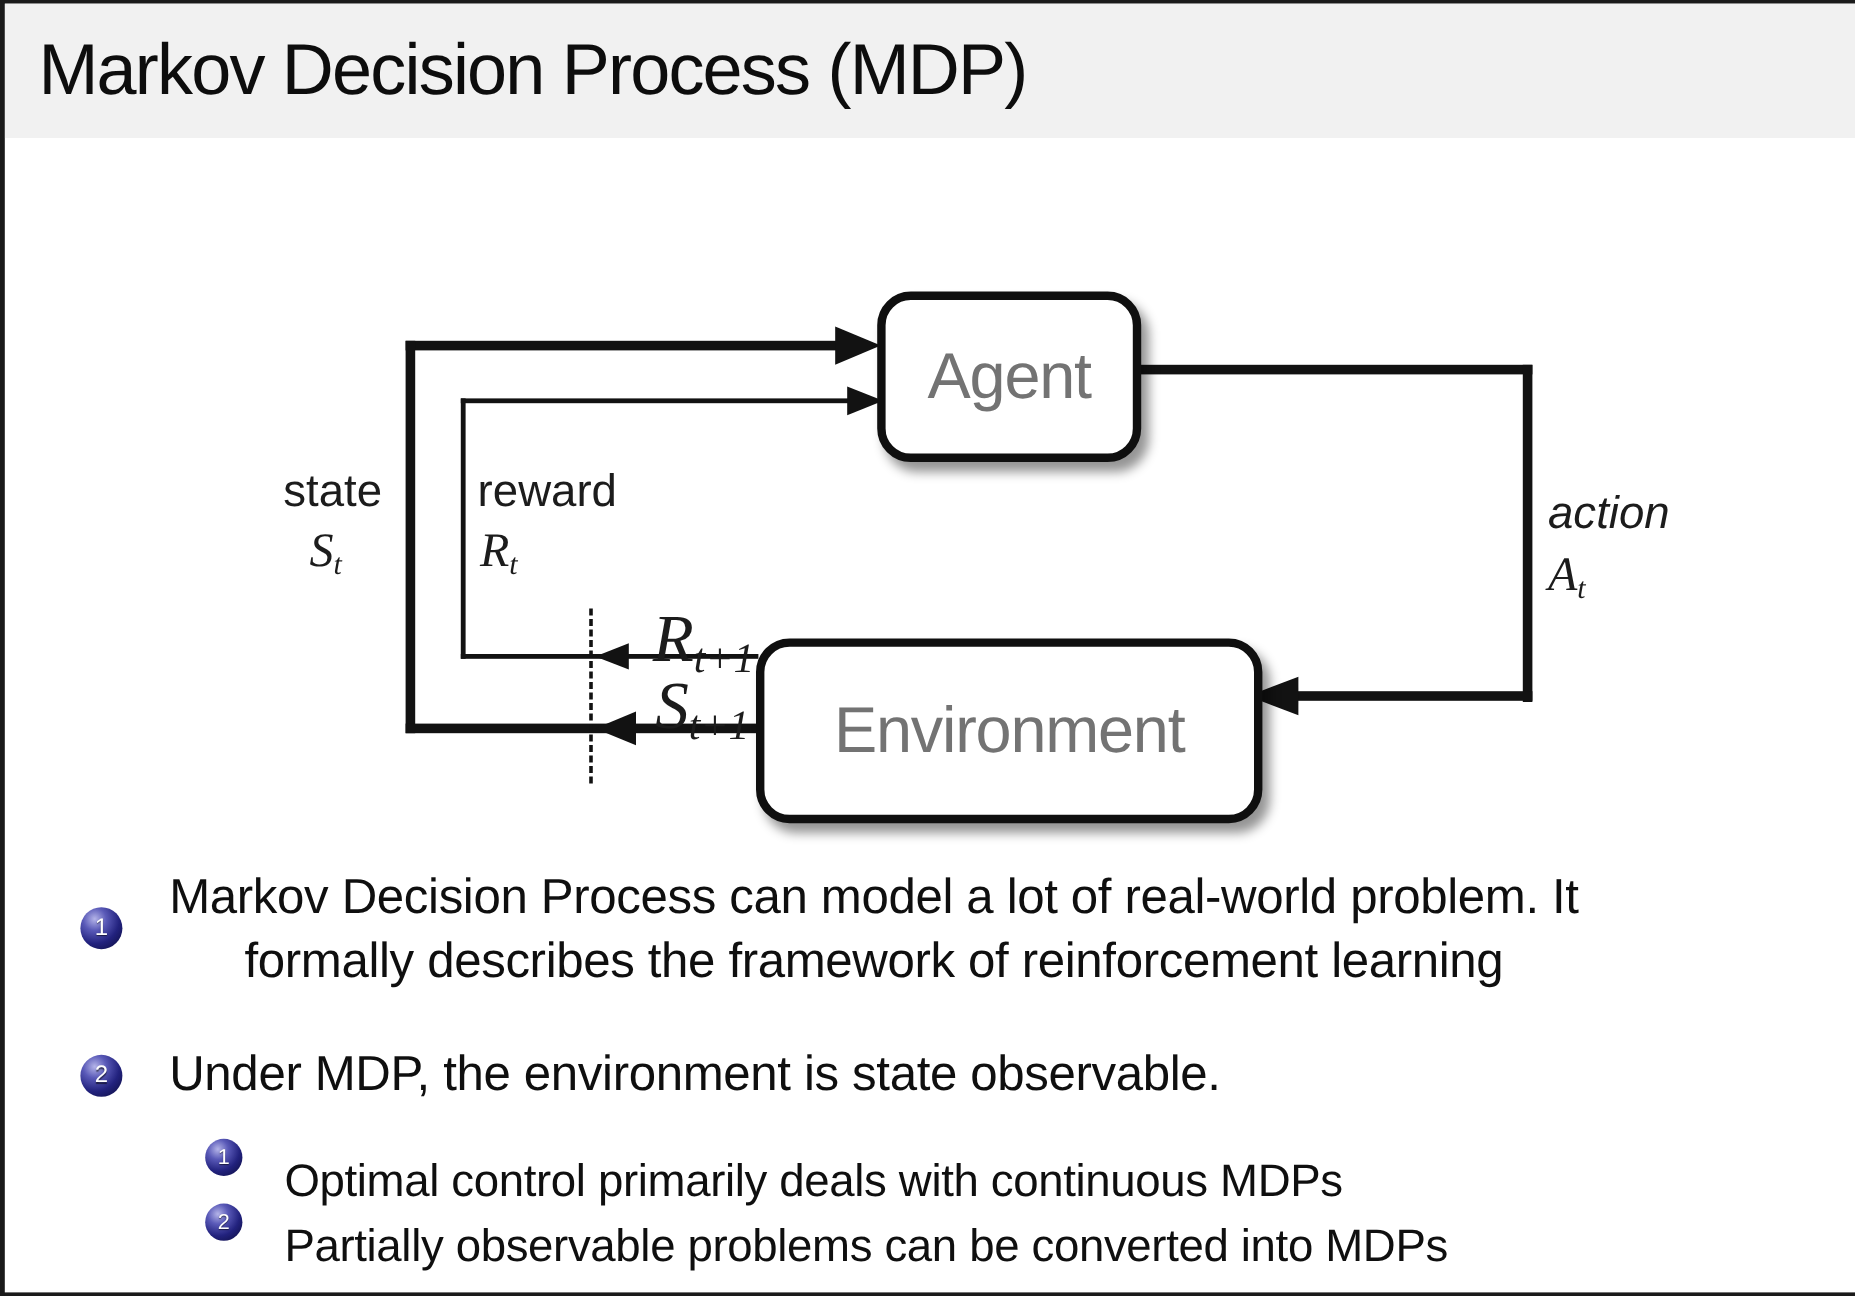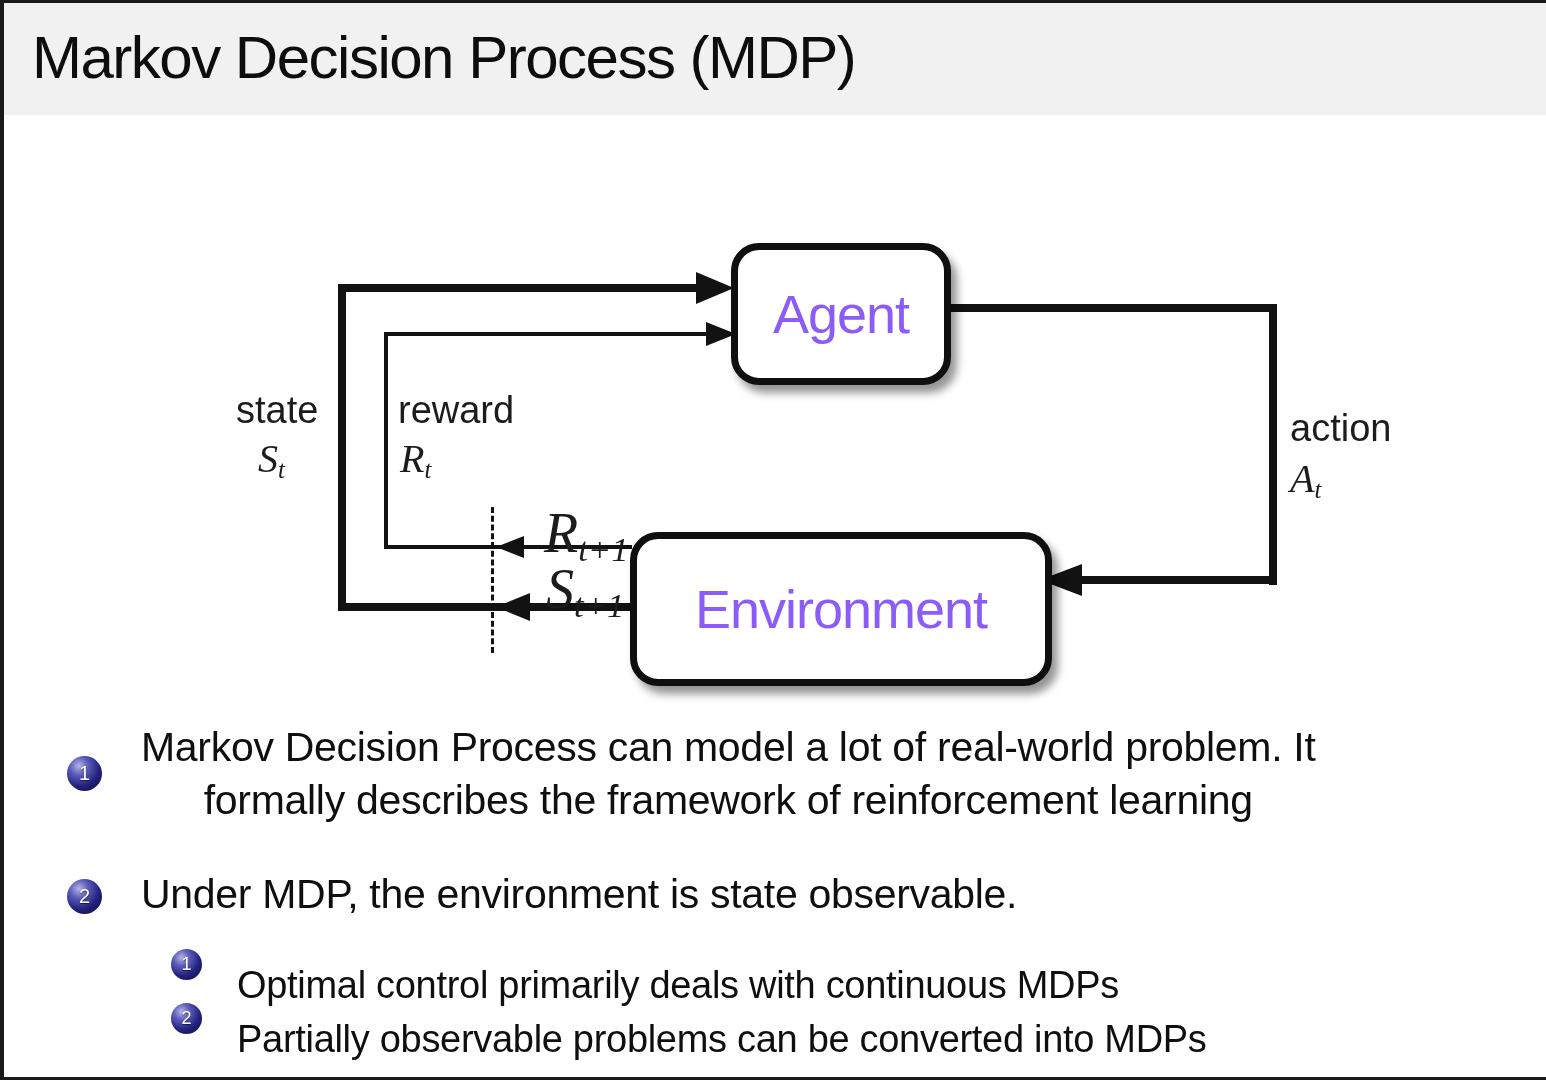--- a/index.html
+++ b/index.html
@@ -35,21 +35,21 @@
   .ar-right-sm{border-top:12px solid transparent;border-bottom:12px solid transparent;border-left:30px solid #121212;}
   .ar-left-sm{border-top:11px solid transparent;border-bottom:11px solid transparent;border-right:28px solid #121212;}
   .ar-left-md{border-top:14px solid transparent;border-bottom:14px solid transparent;border-right:34px solid #121212;}
   .ar-left-lg{border-top:16px solid transparent;border-bottom:16px solid transparent;border-right:42px solid #121212;}
   .node{
     position:absolute;z-index:3;
     background:#fff;border:7px solid #0f0f0f;border-radius:28px;
     box-shadow:6px 8px 9px rgba(0,0,0,0.42);
     display:flex;align-items:center;justify-content:center;
   }
-  .node-label{font-size:54px;color:#8b5cf6;letter-spacing:-1px;}
+  .node-label{font-size:54px;color:#737373;letter-spacing:-1px;}
   .dlabel{position:absolute;z-index:2;font-size:38px;color:#1c1c1c;white-space:nowrap;}
   .sym{position:absolute;z-index:2;font-family:"Liberation Serif", serif;font-style:italic;color:#1c1c1c;white-space:nowrap;}
   .sym-lg{font-size:40px;}
   .sym-md{font-size:56px;}
   .sym .sub{font-size:62%;font-style:italic;vertical-align:-22%;letter-spacing:0;}
   
   .ball{
     position:absolute;border-radius:50%;z-index:2;
     background:radial-gradient(circle at 34% 28%, #b4b4e8 0%, #5a5ab8 28%, #22227e 60%, #0a0a38 100%);
     color:#fff;display:flex;align-items:center;justify-content:center;
@@ -100,21 +100,21 @@
     <div class="node" style="left:626px;top:505px;width:408px;height:140px;margin-top:24px;">
       <span class="node-label">Environment</span>
     </div>
 
     <div class="dlabel" style="left:232px;top:386px;">state</div>
     <div class="sym sym-lg" style="left:254px;top:432px;"><span>S</span><span class="sub">t</span></div>
 
     <div class="dlabel" style="left:394px;top:386px;">reward</div>
     <div class="sym sym-lg" style="left:396px;top:432px;"><span>R</span><span class="sub">t</span></div>
 
-    <div class="dlabel" style="left:1286px;top:404px;">action</div>
+    <div class="dlabel" style="left:1286px;top:404px;font-style:italic;">action</div>
     <div class="sym sym-lg" style="left:1286px;top:452px;"><span>A</span><span class="sub">t</span></div>
 
     <div class="sym sym-md" style="left:540px;top:498px;"><span>R</span><span class="sub">t+1</span></div>
     <div class="sym sym-md" style="left:542px;top:554px;"><span>S</span><span class="sub">t+1</span></div>
   </div>
 
   <div>
 
     <div class="ball ball-lg" style="left:63px;top:753px;">
         <span>1</span>

